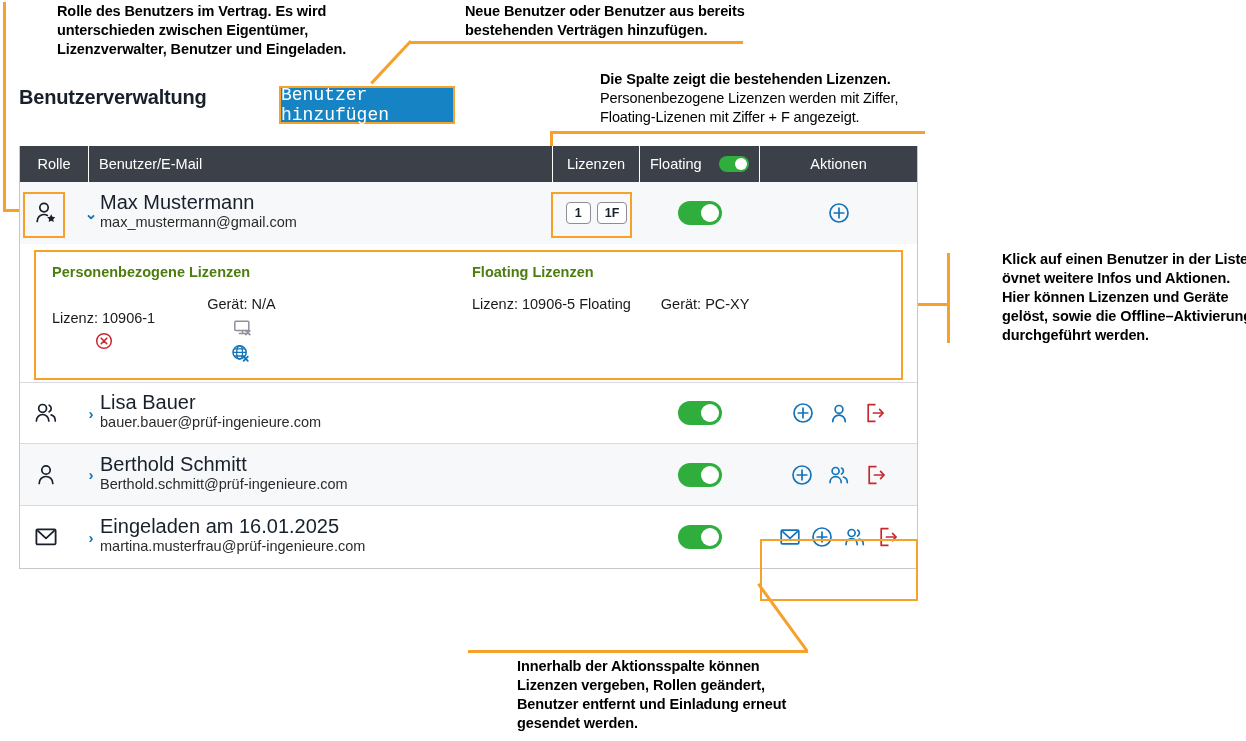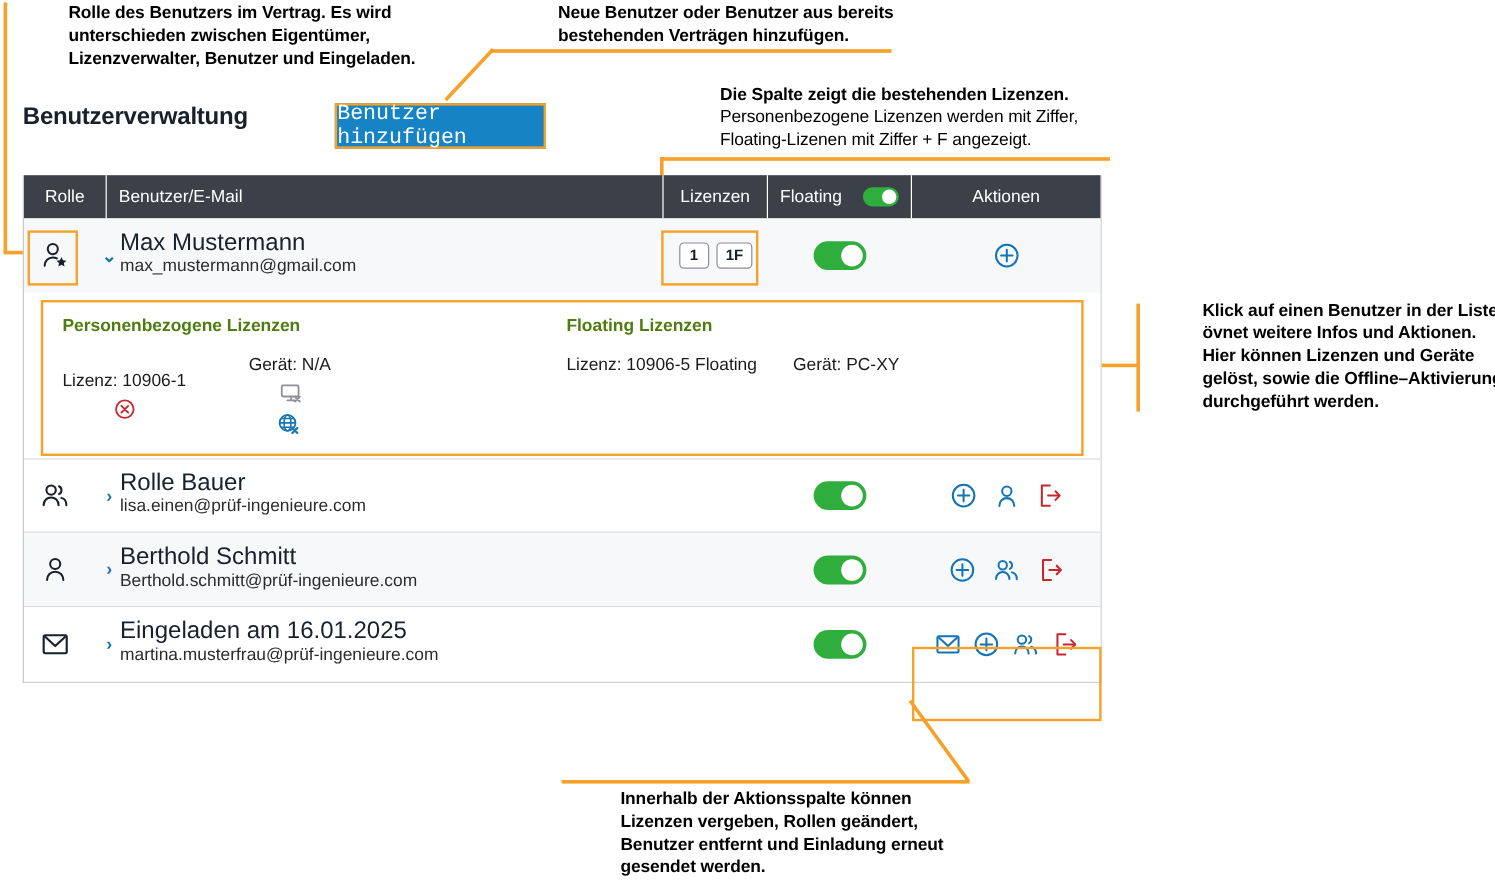--- a/index.html
+++ b/index.html
@@ -317,22 +317,22 @@
       <svg width="26" height="26" viewBox="0 0 26 26">
         <circle cx="9.6" cy="8.4" r="3.9" fill="none" stroke="#17202b" stroke-width="1.7"></circle>
         <path d="M3.4 21c0-3.9 2.8-6.5 6.2-6.5S15.8 17.1 15.8 21" fill="none" stroke="#17202b" stroke-width="1.7" stroke-linecap="round"></path>
         <path d="M16.2 5.2a3.7 3.7 0 0 1 0 6.6" fill="none" stroke="#17202b" stroke-width="1.7" stroke-linecap="round"></path>
         <path d="M18.2 14.9c2.4.6 4.1 2.9 4.1 6.1" fill="none" stroke="#17202b" stroke-width="1.7" stroke-linecap="round"></path>
       </svg>
     </div>
     <div class="cell user-cell">
       <span class="chev">›</span>
       <span>
-        <div class="uname">Rolle Bauer</div>
-        <div class="umail">lisa.einen@prüf-ingenieure.com</div>
+        <div class="uname">Lisa Bauer</div>
+        <div class="umail">bauer.bauer@prüf-ingenieure.com</div>
       </span>
     </div>
     <div class="cell lic-cell"></div>
     <div class="cell float-cell">
       <span class="tog"></span>
     </div>
     <div class="cell act-cell">
       <svg width="22" height="22" viewBox="0 0 22 22">
         <circle cx="11" cy="11" r="9" fill="none" stroke="#1574B8" stroke-width="1.7"></circle>
         <path d="M11 6.2v9.6M6.2 11h9.6" stroke="#1574B8" stroke-width="1.7" stroke-linecap="round"></path>

